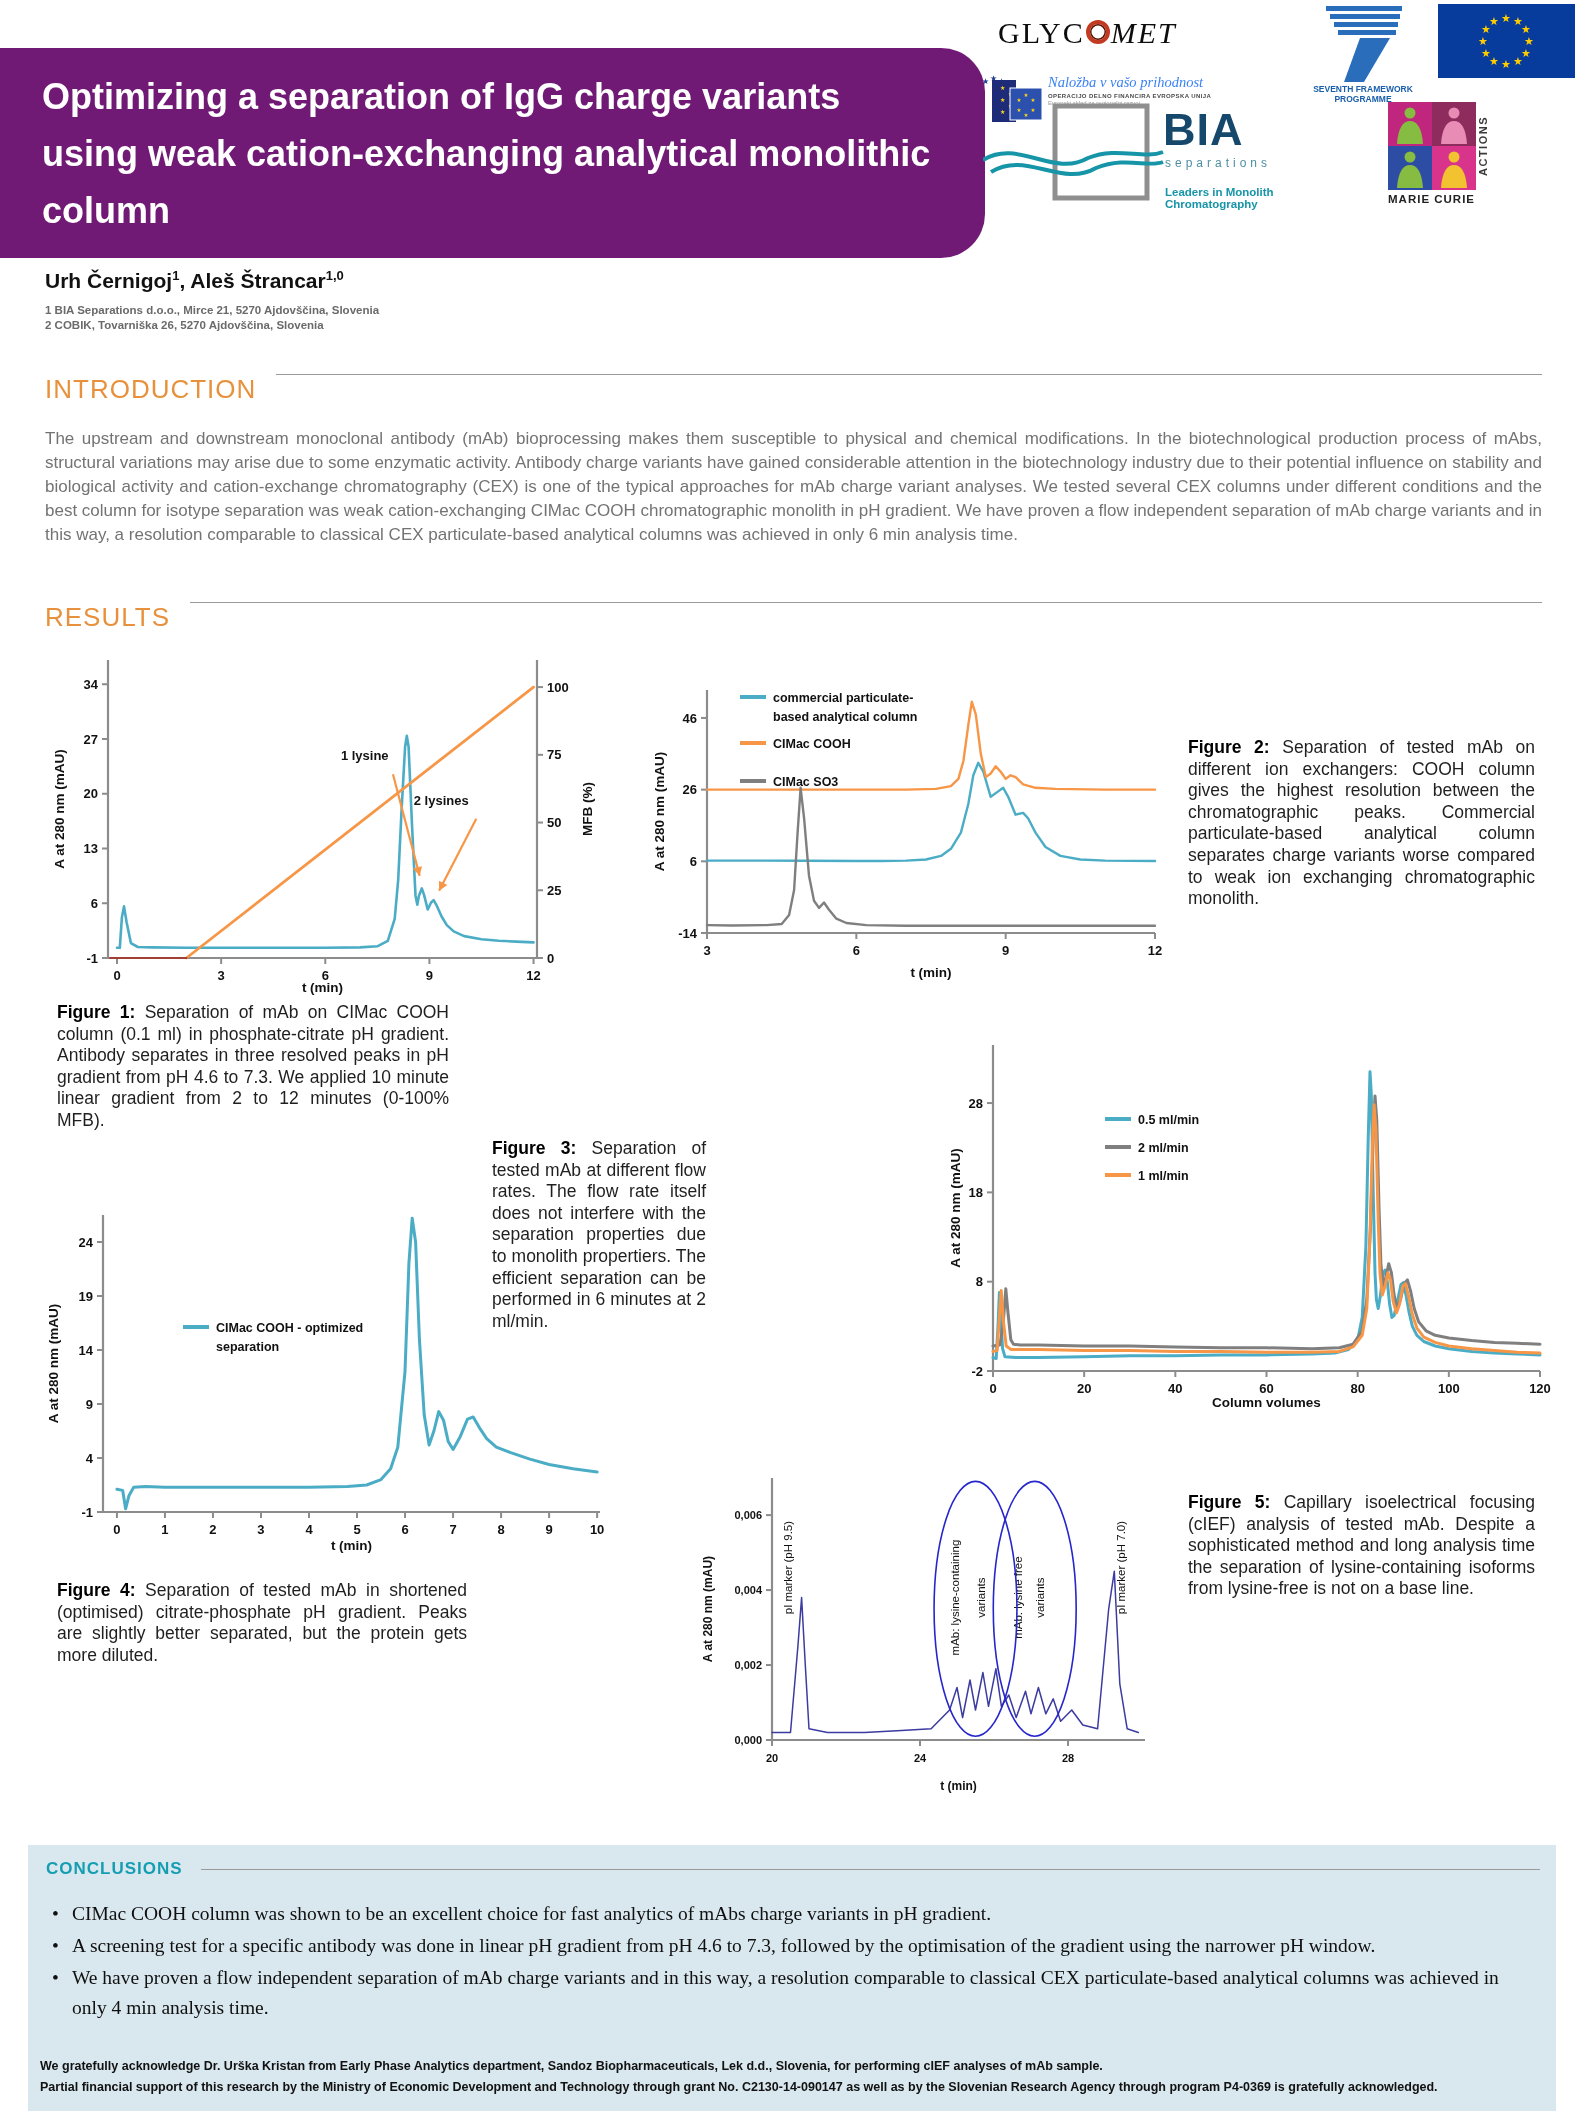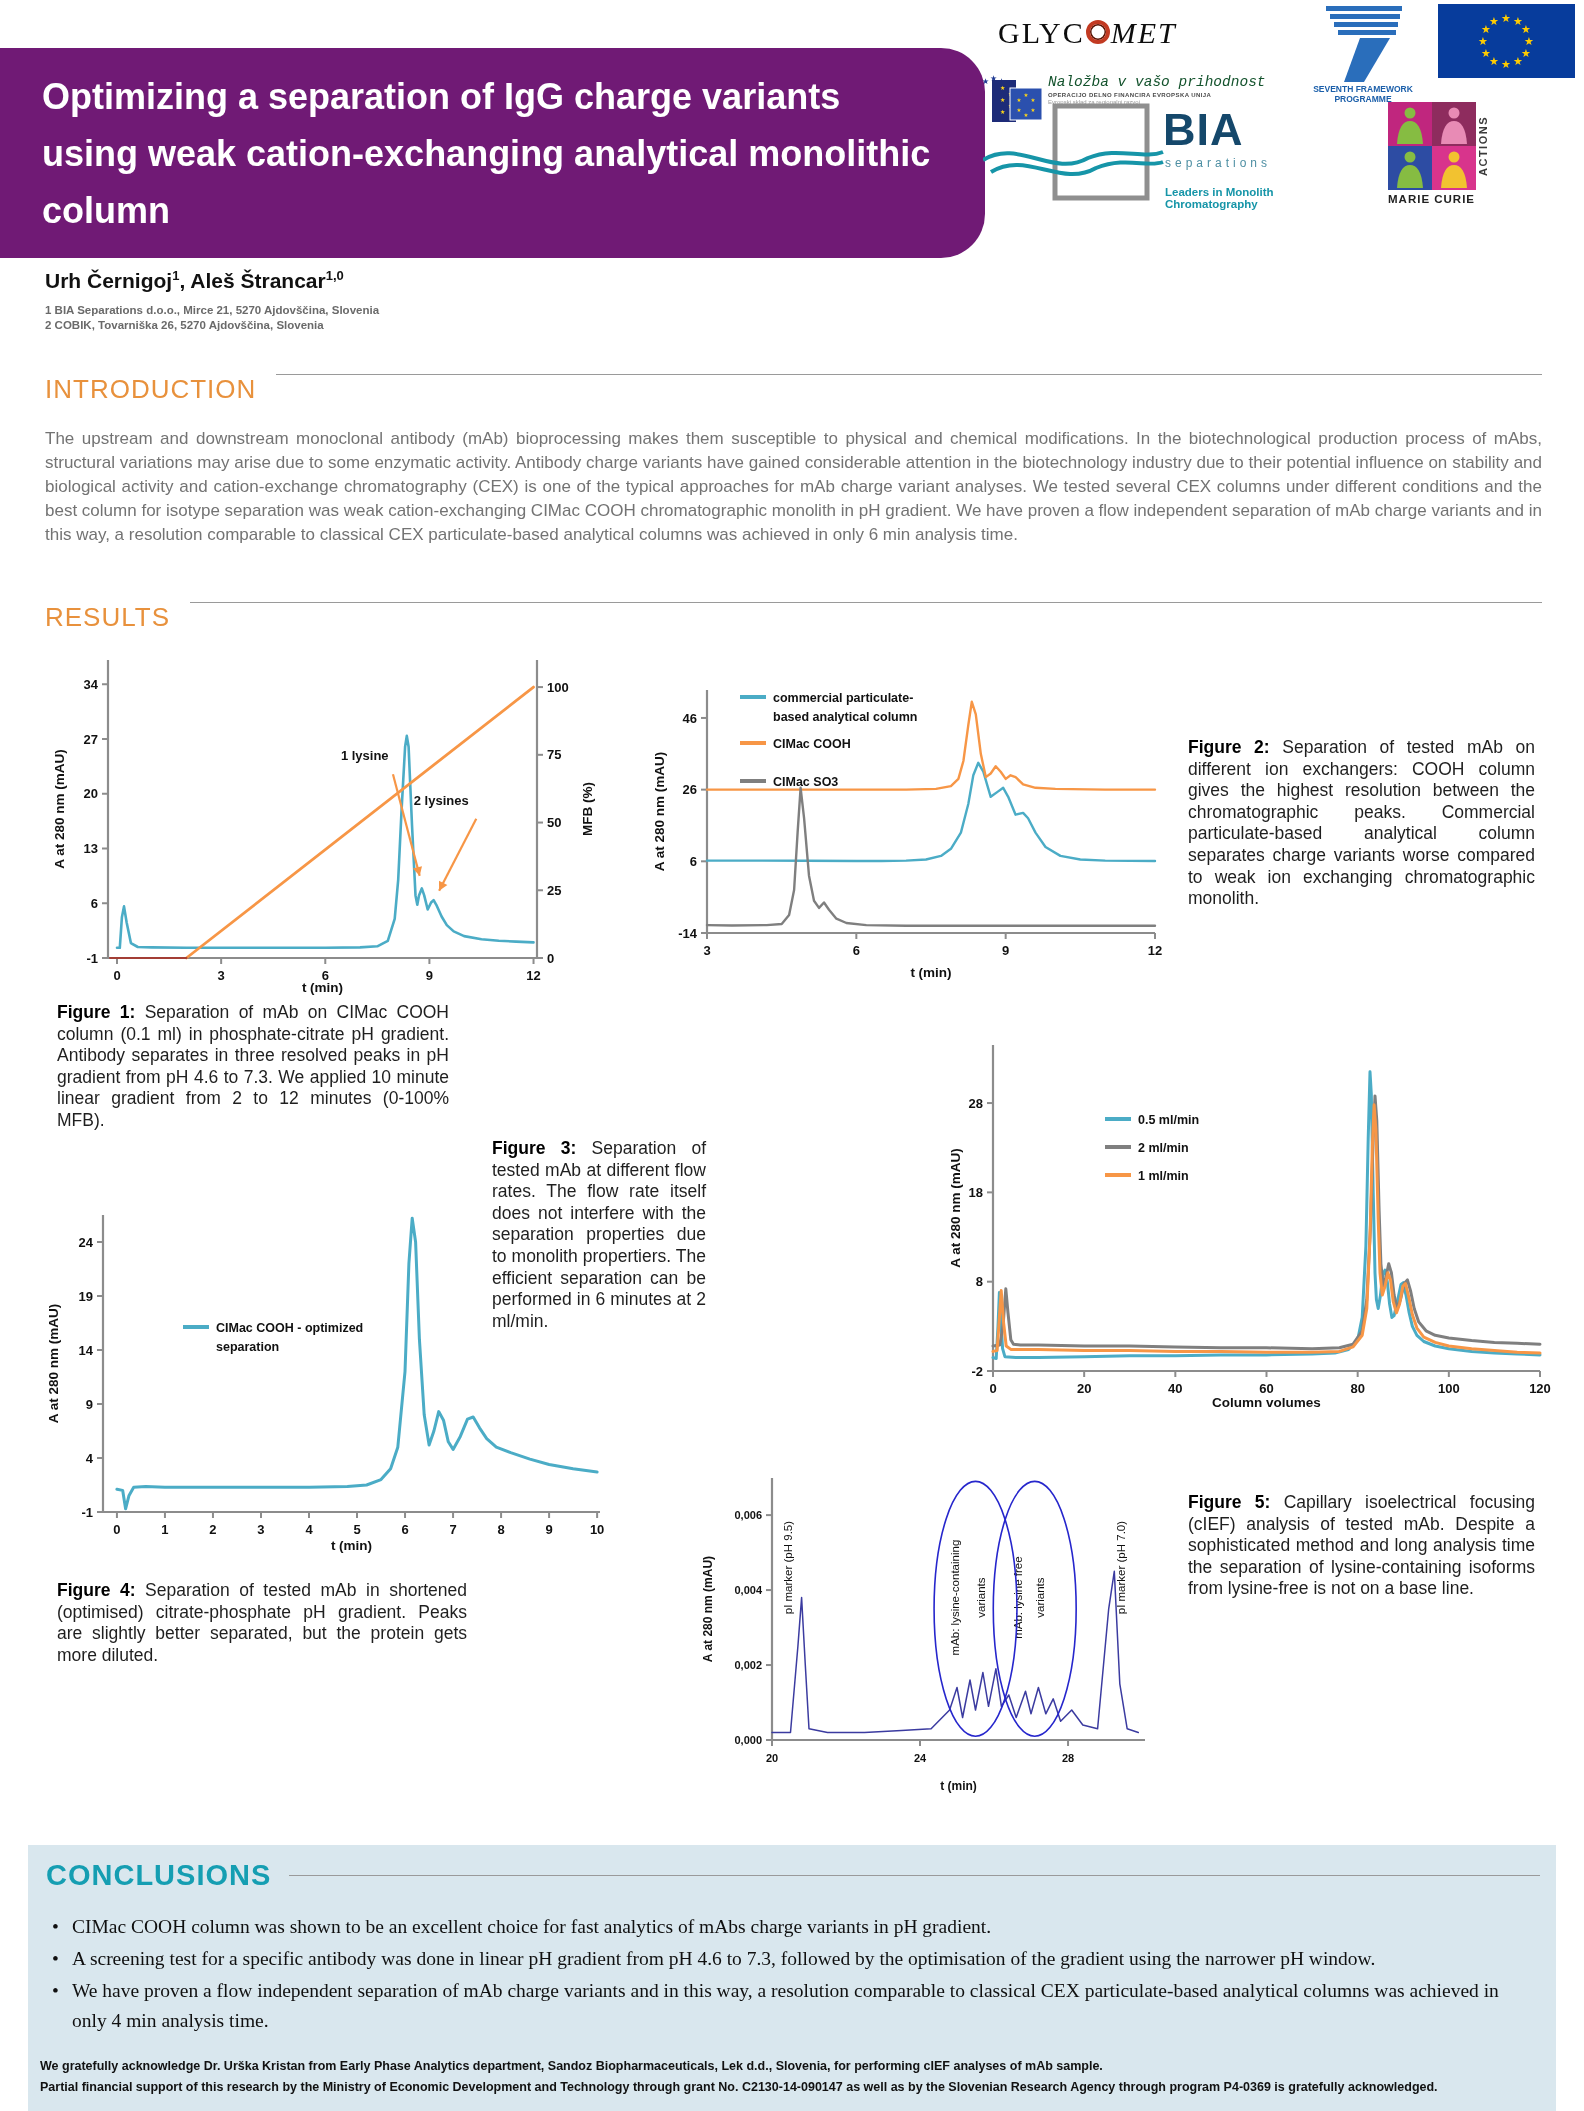--- a/index.html
+++ b/index.html
@@ -16,37 +16,37 @@
   .sec-head{position:absolute;left:45px;width:1497px;display:flex;align-items:flex-start;gap:20px;
             font-size:26px;letter-spacing:1px;color:#E8913C;font-weight:400;}
   .sec-head .rule{flex:1;border-top:1.7px solid #9a9a9a;height:0;}
   .body-text{position:absolute;left:45px;top:410px;width:1497px;font-size:17px;line-height:24px;
              text-align:justify;color:#737373;}
   .caption{position:absolute;font-size:17.5px;line-height:21.6px;text-align:justify;color:#1f1f1f;}
   .caption b{color:#000;}
   
   .conc-box{position:absolute;left:28px;top:1845px;width:1528px;height:266px;background:#D9E7EE;}
   .conc-head{display:flex;align-items:center;gap:18px;margin:14px 16px 0 18px;
-             font-size:29px;font-weight:600;letter-spacing:1px;color:#159EB2;}
+             font-size:17px;font-weight:600;letter-spacing:1px;color:#159EB2;}
   .conc-head .rule{flex:1;border-top:1.6px solid #9a9a9a;height:0;}
   .conc-box ul{margin:20px 45px 0 16px;padding:0;list-style:none;font-family:Liberation Serif, serif;}
   .conc-box li{position:relative;padding-left:28px;font-size:19.5px;line-height:30px;color:#101010;margin-bottom:2px;}
   .conc-box li:before{content:"\2022";position:absolute;left:8px;}
   .ack{position:absolute;left:40px;top:2056px;width:1510px;font-size:12.5px;font-weight:bold;
        line-height:20.5px;color:#111;}
   
   .glycomet{position:absolute;left:998px;top:16px;font-family:"Liberation Serif",serif;
             font-size:30px;color:#0d0d0d;letter-spacing:2px;}
   .glycomet .ring{display:inline-block;width:16px;height:16px;border:4px solid #C23A22;border-radius:50%;
                   vertical-align:-1px;margin:0 1px;box-shadow:inset 0 0 0 1.5px #5a1405;}
   .glycomet .met{font-style:italic;}
   .fp7{position:absolute;left:1298px;top:4px;width:130px;text-align:center;}
   .euflag{position:absolute;left:1438px;top:4px;}
   .nalozba{position:absolute;left:980px;top:74px;display:flex;gap:6px;}
-  .nalozba .txt .script{font-family:Liberation Mono, monospace;font-style:italic;font-size:14.5px;color:#14532d;}
+  .nalozba .txt .script{font-family:Liberation Serif, serif;font-style:italic;font-size:14.5px;color:#3b82f6;}
   .nalozba .txt .cap{font-size:6px;letter-spacing:.4px;color:#4a4a4a;font-weight:bold;margin-top:2px;}
   .nalozba .txt .sub{font-size:6px;color:#9a9a9a;margin-top:1px;}
   .bia{position:absolute;left:983px;top:102px;width:352px;height:106px;}
   .bia .bia-name{position:absolute;left:180px;top:2px;font-size:45px;font-weight:bold;color:#15486B;letter-spacing:1px;}
   .bia .bia-sub{position:absolute;left:182px;top:54px;font-size:12px;color:#4E8FA3;letter-spacing:4px;}
   .bia .bia-tag{position:absolute;left:182px;top:84px;font-size:11.5px;font-weight:bold;color:#1695A8;}
   .mc{position:absolute;left:1388px;top:102px;width:100px;}
   .mc .grid{display:grid;grid-template-columns:44px 44px;grid-template-rows:44px 44px;}
   .mc .actions{position:absolute;left:89px;top:0;height:88px;writing-mode:vertical-rl;transform:rotate(180deg);
                font-size:11px;font-weight:bold;color:#3a3a3a;letter-spacing:1.5px;text-align:center;}

